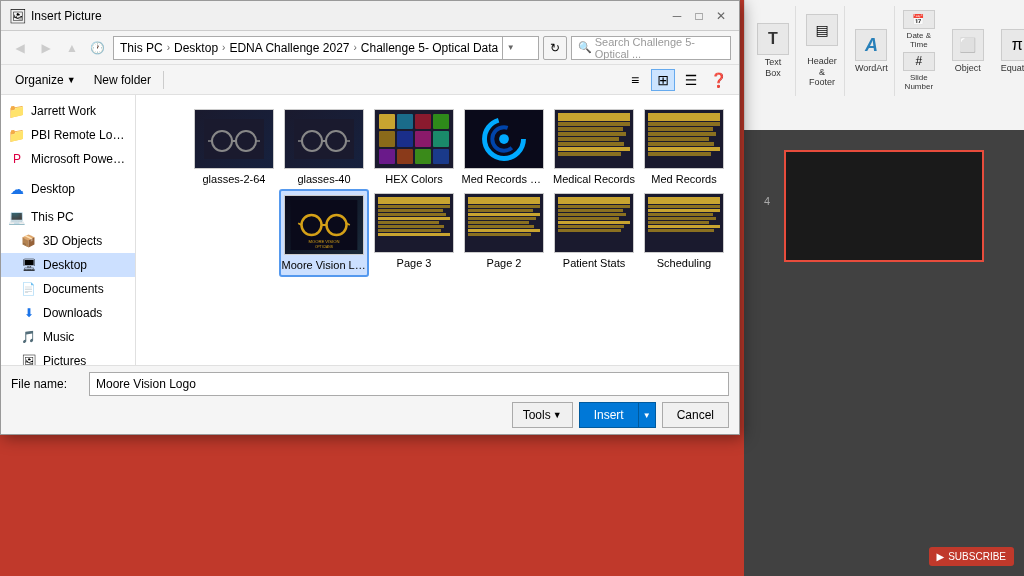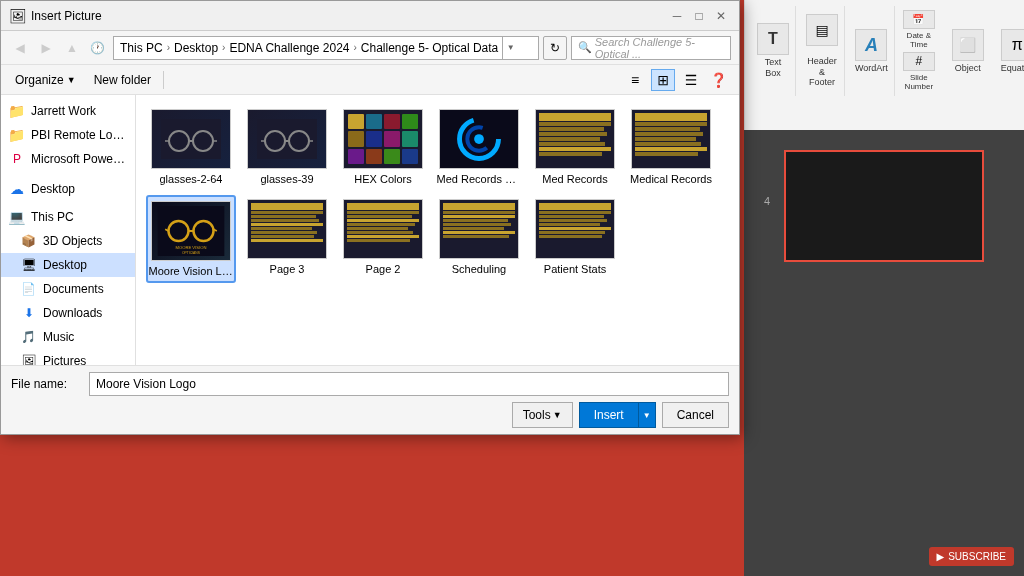--- a/index.html
+++ b/index.html
@@ -266,21 +266,21 @@
     .file-area {
       flex: 1;
       overflow-y: auto;
       background: #fff;
       padding: 10px;
     }
 
     .file-grid {
       display: flex;
       flex-wrap: wrap;
-      gap: 6px;
+      justify-content: flex-end;
     }
 
     .file-item {
       width: 90px;
       display: flex;
       flex-direction: column;
       align-items: center;
       cursor: pointer;
       padding: 4px;
       border-radius: 3px;
@@ -527,29 +527,29 @@
   <div class="address-bar">
     <button class="nav-btn disabled">◀</button>
     <button class="nav-btn disabled">▶</button>
     <button class="nav-btn disabled">▲</button>
     <button class="nav-btn">🕐</button>
     <div class="breadcrumb-bar">
       <span class="breadcrumb-link">This PC</span>
       <span class="breadcrumb-sep">›</span>
       <span class="breadcrumb-link">Desktop</span>
       <span class="breadcrumb-sep">›</span>
-      <span class="breadcrumb-link">EDNA Challenge 2024</span>
+      <span class="breadcrumb-link">EDNA Challenge 2027</span>
       <span class="breadcrumb-sep">›</span>
       <span class="breadcrumb-link">Challenge 5- Optical Data</span>
       <button class="breadcrumb-dropdown">▼</button>
     </div>
     <button class="refresh-btn">↻</button>
     <div class="search-box">
       <span style="color:#999;font-size:11px;">🔍</span>
-      <span style="color:#999;font-size:11px;margin-left:3px;font-style:italic;">Search Challenge 5- Optical ...</span>
+      <span style="color:#999;font-size:11px;margin-left:3px;">Search Challenge 5- Optical ...</span>
     </div>
   </div>
 
   <div class="toolbar-row">
     <button class="toolbar-btn">
       <span>Organize</span>
       <span style="font-size:9px;">▼</span>
     </button>
     <button class="toolbar-btn">
       <span>New folder</span>
@@ -636,21 +636,21 @@
           <div class="file-thumb thumb-glasses-small">
             <svg width="60" height="40" viewBox="0 0 60 40">
               <rect x="0" y="0" width="60" height="40" fill="#1a1a2e"></rect>
               <circle cx="18" cy="22" r="10" fill="none" stroke="#888" stroke-width="2"></circle>
               <circle cx="42" cy="22" r="10" fill="none" stroke="#888" stroke-width="2"></circle>
               <line x1="28" y1="22" x2="32" y2="22" stroke="#888" stroke-width="2"></line>
               <line x1="4" y1="22" x2="8" y2="22" stroke="#888" stroke-width="1.5"></line>
               <line x1="52" y1="22" x2="56" y2="22" stroke="#888" stroke-width="1.5"></line>
             </svg>
           </div>
-          <span class="file-name">glasses-39</span>
+          <span class="file-name">glasses-40</span>
         </div>
 
         <div class="file-item">
           <div class="file-thumb" style="background:#1a1a2e;">
             <div style="display:grid;grid-template-columns:repeat(4,1fr);gap:2px;padding:4px;width:100%;height:100%;">
               <div style="background:#c8a430;border-radius:1px;"></div>
               <div style="background:#1a6b8a;border-radius:1px;"></div>
               <div style="background:#8a1a2e;border-radius:1px;"></div>
               <div style="background:#2e8a1a;border-radius:1px;"></div>
               <div style="background:#8a6a1a;border-radius:1px;"></div>
@@ -684,37 +684,37 @@
               <div style="height:8px;background:#c8a430;width:100%;"></div>
               <div style="height:4px;background:#8a7020;width:100%;"></div>
               <div style="height:4px;background:#8a7020;width:90%;"></div>
               <div style="height:4px;background:#8a7020;width:95%;"></div>
               <div style="height:4px;background:#8a7020;width:85%;"></div>
               <div style="height:4px;background:#8a7020;width:92%;"></div>
               <div style="height:4px;background:#c8a430;width:100%;"></div>
               <div style="height:4px;background:#8a7020;width:88%;"></div>
             </div>
           </div>
-          <span class="file-name">Med Records</span>
+          <span class="file-name">Medical Records</span>
         </div>
 
         <div class="file-item">
           <div class="file-thumb" style="background:#1a1a2e;">
             <div style="padding:3px;width:100%;height:100%;display:flex;flex-direction:column;gap:1px;">
               <div style="height:8px;background:#c8a430;width:100%;"></div>
               <div style="height:4px;background:#8a7020;width:100%;"></div>
               <div style="height:4px;background:#8a7020;width:90%;"></div>
               <div style="height:4px;background:#8a7020;width:95%;"></div>
               <div style="height:4px;background:#8a7020;width:85%;"></div>
               <div style="height:4px;background:#8a7020;width:92%;"></div>
               <div style="height:4px;background:#c8a430;width:100%;"></div>
               <div style="height:4px;background:#8a7020;width:88%;"></div>
             </div>
           </div>
-          <span class="file-name">Medical Records</span>
+          <span class="file-name">Med Records</span>
         </div>
 
         <div class="file-item selected">
           <div class="file-thumb moore-vision-thumb" style="background:linear-gradient(135deg,#0a0a1a 0%,#1a2a3a 100%);">
             <svg width="80" height="60" viewBox="0 0 80 60">
               <rect width="80" height="60" fill="#0a0a1a"></rect>
 
               <circle cx="25" cy="30" r="12" fill="none" stroke="#d4a017" stroke-width="3"></circle>
               <circle cx="55" cy="30" r="12" fill="none" stroke="#d4a017" stroke-width="3"></circle>
               <line x1="37" y1="30" x2="43" y2="30" stroke="#d4a017" stroke-width="2.5"></line>
@@ -761,45 +761,45 @@
           </div>
           <span class="file-name">Page 2</span>
         </div>
 
 
         <div class="file-item">
           <div class="file-thumb" style="background:#1a1a2e;">
             <div style="padding:3px;width:100%;height:100%;display:flex;flex-direction:column;gap:1px;">
               <div style="height:7px;background:#c8a430;width:100%;"></div>
               <div style="height:3px;background:#8a7020;width:100%;"></div>
+              <div style="height:3px;background:#8a7020;width:90%;"></div>
+              <div style="height:3px;background:#8a7020;width:95%;"></div>
+              <div style="height:3px;background:#8a7020;width:85%;"></div>
+              <div style="height:3px;background:#c8a430;width:100%;"></div>
+              <div style="height:3px;background:#8a7020;width:92%;"></div>
+              <div style="height:3px;background:#8a7020;width:88%;"></div>
+            </div>
+          </div>
+          <span class="file-name">Patient Stats</span>
+        </div>
+
+        <div class="file-item">
+          <div class="file-thumb" style="background:#1a1a2e;">
+            <div style="padding:3px;width:100%;height:100%;display:flex;flex-direction:column;gap:1px;">
+              <div style="height:7px;background:#c8a430;width:100%;"></div>
+              <div style="height:3px;background:#8a7020;width:100%;"></div>
               <div style="height:3px;background:#c8a430;width:100%;"></div>
               <div style="height:3px;background:#8a7020;width:90%;"></div>
               <div style="height:3px;background:#8a7020;width:95%;"></div>
               <div style="height:3px;background:#8a7020;width:85%;"></div>
               <div style="height:3px;background:#c8a430;width:100%;"></div>
               <div style="height:3px;background:#8a7020;width:92%;"></div>
             </div>
           </div>
           <span class="file-name">Scheduling</span>
-        </div>
-
-        <div class="file-item">
-          <div class="file-thumb" style="background:#1a1a2e;">
-            <div style="padding:3px;width:100%;height:100%;display:flex;flex-direction:column;gap:1px;">
-              <div style="height:7px;background:#c8a430;width:100%;"></div>
-              <div style="height:3px;background:#8a7020;width:100%;"></div>
-              <div style="height:3px;background:#8a7020;width:90%;"></div>
-              <div style="height:3px;background:#8a7020;width:95%;"></div>
-              <div style="height:3px;background:#8a7020;width:85%;"></div>
-              <div style="height:3px;background:#c8a430;width:100%;"></div>
-              <div style="height:3px;background:#8a7020;width:92%;"></div>
-              <div style="height:3px;background:#8a7020;width:88%;"></div>
-            </div>
-          </div>
-          <span class="file-name">Patient Stats</span>
         </div>
 
       </div>
     </div>
   </div>
 
   <div class="bottom-bar">
     <div class="filename-row">
       <label class="filename-label">File name:</label>
       <input type="text" class="filename-input" value="Moore Vision Logo" style="">

